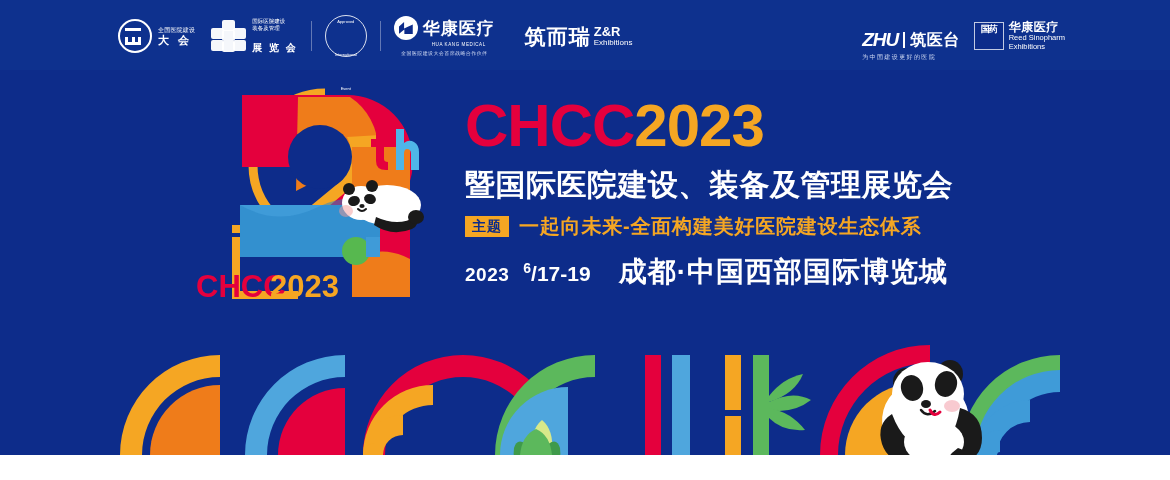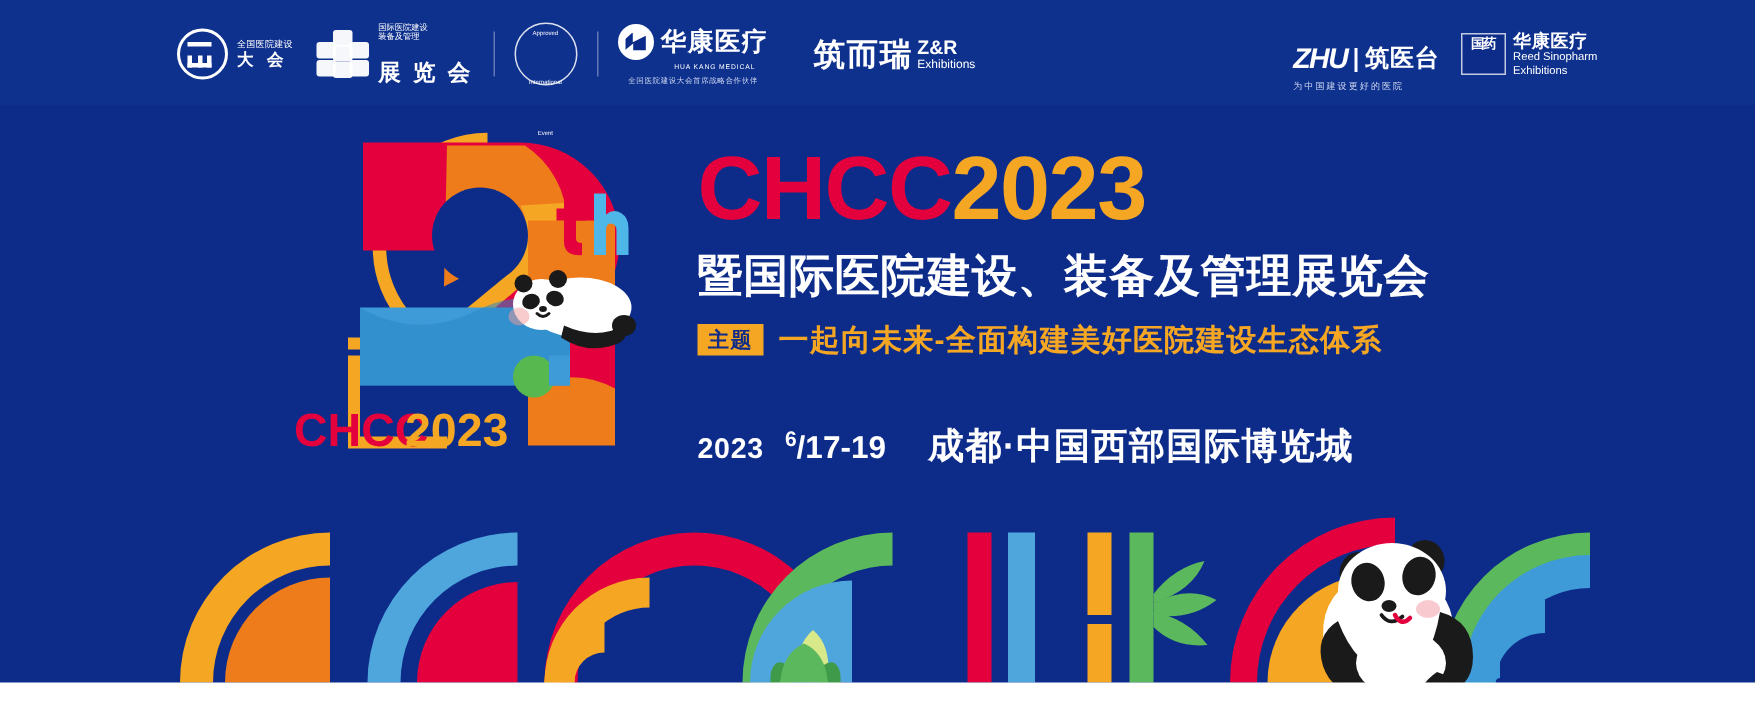--- a/index.html
+++ b/index.html
@@ -30,21 +30,21 @@
        linear-gradient(#fff,#fff) 0 5px/16px 3px no-repeat;}
   .lg1txt{margin-left:6px;line-height:1;}
   .lg1txt .sm{font-size:6px;letter-spacing:.2px;color:#fff;display:block;margin-bottom:2px;white-space:nowrap;}
   .lg1txt .bg{font-size:11px;font-weight:bold;letter-spacing:3px;color:#fff;display:block;}
 
   
   .emblem2{width:36px;height:32px;position:relative;flex:none;}
   .emblem2 i{position:absolute;display:block;background:#fff;border-radius:2px;opacity:.96;}
   .lg2txt{margin-left:5px;line-height:1;}
   .lg2txt .sm{font-size:5.5px;color:#fff;display:block;white-space:nowrap;margin-bottom:1px;}
-  .lg2txt .bg{font-size:15px;font-weight:bold;letter-spacing:2px;color:#fff;display:block;margin-top:12px;}
+  .lg2txt .bg{font-size:10px;font-weight:bold;letter-spacing:2px;color:#fff;display:block;margin-top:12px;}
 
   
   .ufi{width:40px;height:40px;border:1.6px solid rgba(255,255,255,.85);border-radius:50%;
        display:flex;flex-direction:column;align-items:center;justify-content:center;flex:none;gap:28px;}
   .ufi .u1{font-size:10px;font-weight:bold;color:#fff;line-height:1;letter-spacing:-.3px;}
   .ufi .u2{font-size:4px;color:#fff;line-height:1.15;text-align:center;margin-top:1px;}
 
   
   .hk{display:flex;flex-direction:column;justify-content:flex-end;}
   .hk .row{display:flex;align-items:center;}
@@ -89,21 +89,21 @@
   .chcc .b{color:#f5a623;}
   .cn1{font-size:45px;font-weight:bold;color:#fff;letter-spacing:1px;line-height:1.06;margin-top:4px;white-space:nowrap;}
   .cn2{font-size:30px;font-weight:bold;color:#fff;letter-spacing:.5px;line-height:1.1;margin-top:12px;white-space:nowrap;}
   .themerow{display:flex;align-items:center;margin-top:12px;}
   .badge{background:#f5a623;color:#0d2c8a;font-size:14px;font-weight:bold;padding:3px 7px;letter-spacing:1px;line-height:1.1;}
   .themetxt{color:#f5a623;font-size:20px;font-weight:bold;letter-spacing:.8px;margin-left:10px;white-space:nowrap;}
   .daterow{display:flex;align-items:baseline;margin-top:13px;color:#fff;}
   .dyear{font-size:19px;font-weight:bold;letter-spacing:.5px;}
   .dmd{font-size:21px;font-weight:bold;margin-left:14px;letter-spacing:0;}
   .dmd sup{font-size:14px;}
-  .dvenue{font-size:24px;font-weight:bold;margin-left:28px;letter-spacing:1px;margin-top:28px;}
+  .dvenue{font-size:28px;font-weight:bold;margin-left:28px;letter-spacing:1px;}
 
   
   .decor{position:absolute;left:0;bottom:0;width:1170px;height:150px;}
   .whitestrip{position:absolute;left:0;bottom:0;width:1170px;height:25px;background:#ffffff;}
 </style>
 </head>
 <body>
 
 <div class="banner">
 

